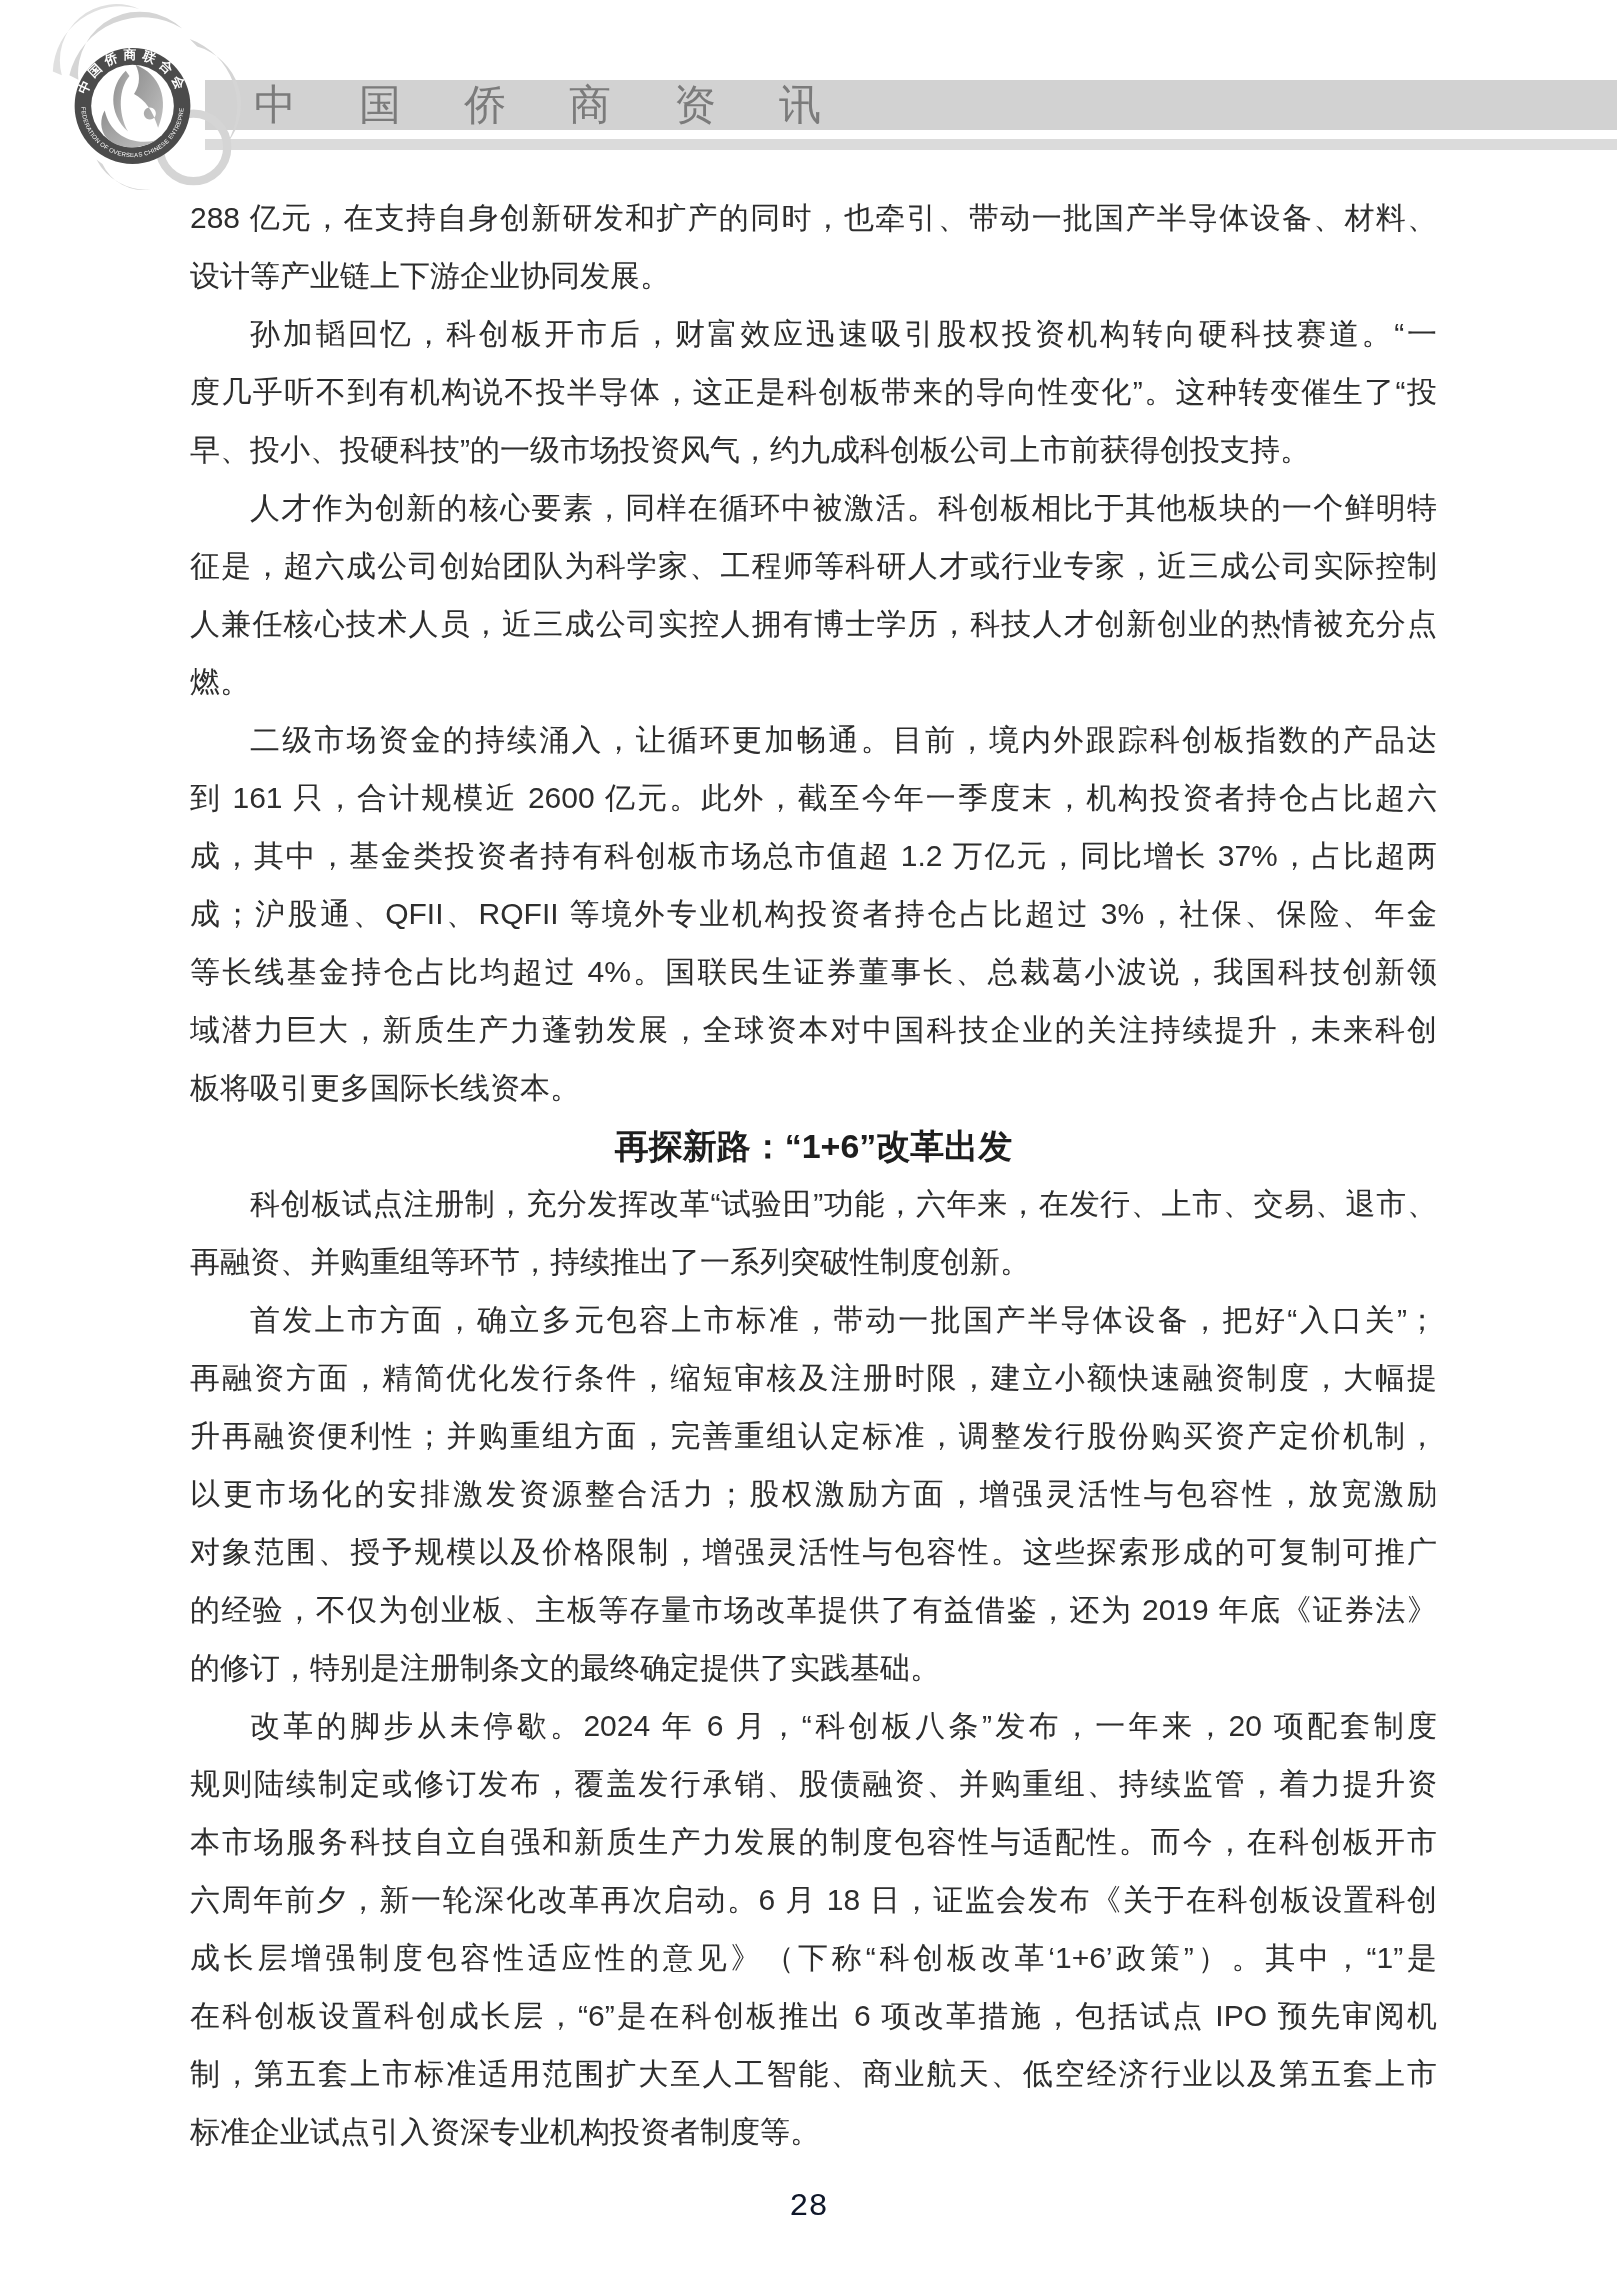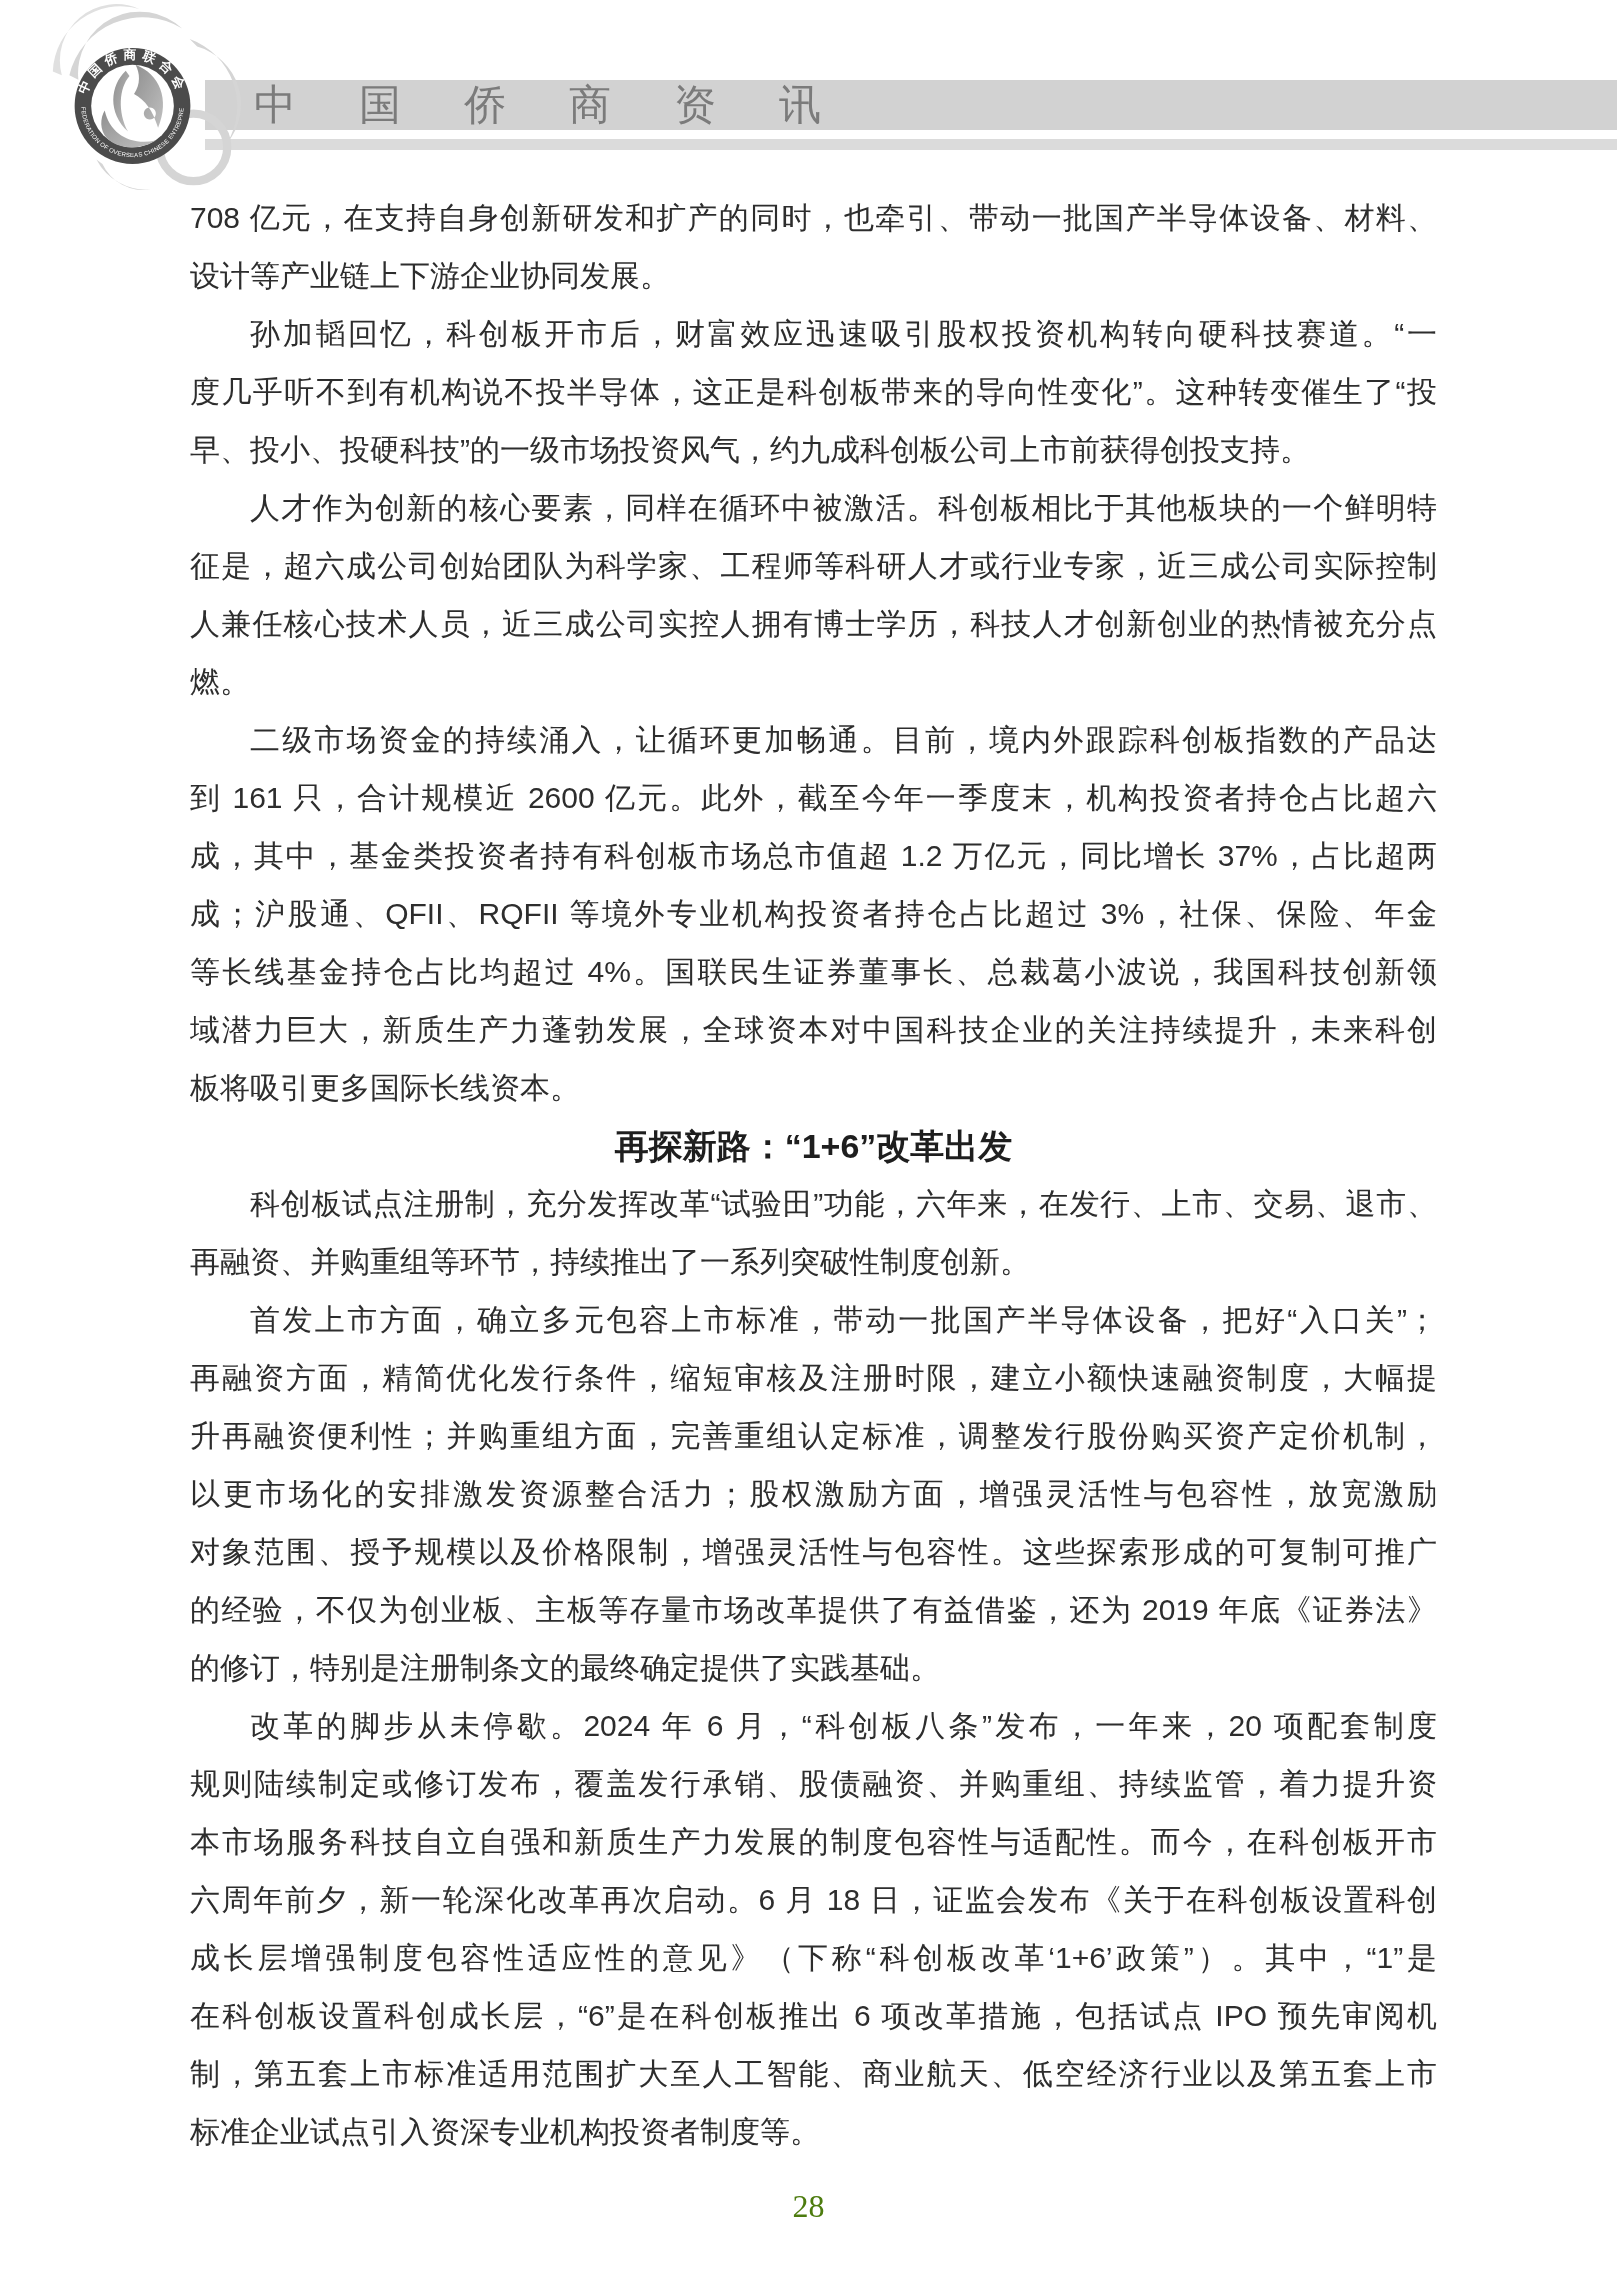--- a/index.html
+++ b/index.html
@@ -40,22 +40,22 @@
   }
   .line.last{text-align-last:left;-moz-text-align-last:left;}
   .line.indent{text-indent:60px;}
   .section-heading{
     margin:0;font-size:34px;font-weight:bold;color:#1e1e1e;
     text-align:right;text-align-last:center;line-height:58px;
   }
   
   .page-number{
     position:absolute;left:0;width:100%;top:2188px;height:45px;
-    text-align:center;font-family:Liberation Serif, serif;
-    font-size:32px;color:#4d7c0f;
+    text-align:center;font-family:Liberation Mono, monospace;
+    font-size:32px;color:#0f172a;
   }
 </style>
 </head>
 <body>
 
 <div class="band"></div>
 <div class="band2"></div>
 <div class="banner-title">中国侨商资讯</div>
 
 <svg class="logo-svg" width="256" height="203" viewBox="0 0 340 270">
@@ -92,21 +92,21 @@
                M 199,143 a 8,8 0 1 0 0.1,0 Z"></path>
       <path d="M 167,94 C 146,114 143,150 170,175 C 156,149 158,117 172,101 Z"></path>
       <path d="M 139,147 C 146,178 173,194 207,187 C 186,200 157,199 142,184
                C 132,173 133,157 139,147 Z"></path>
     </g>
   </g>
 </svg>
 
 <div class="article">
     <div class="para">
-      <div class="line">708 亿元，在支持自身创新研发和扩产的同时，也牵引、带动一批国产半导体设备、材料、</div>
+      <div class="line">288 亿元，在支持自身创新研发和扩产的同时，也牵引、带动一批国产半导体设备、材料、</div>
       <div class="line last">设计等产业链上下游企业协同发展。</div>
     </div>
     <div class="para">
       <div class="line indent">孙加韬回忆，科创板开市后，财富效应迅速吸引股权投资机构转向硬科技赛道。“一</div>
       <div class="line">度几乎听不到有机构说不投半导体，这正是科创板带来的导向性变化”。这种转变催生了“投</div>
       <div class="line last">早、投小、投硬科技”的一级市场投资风气，约九成科创板公司上市前获得创投支持。</div>
     </div>
     <div class="para">
       <div class="line indent">人才作为创新的核心要素，同样在循环中被激活。科创板相比于其他板块的一个鲜明特</div>
       <div class="line">征是，超六成公司创始团队为科学家、工程师等科研人才或行业专家，近三成公司实际控制</div>

